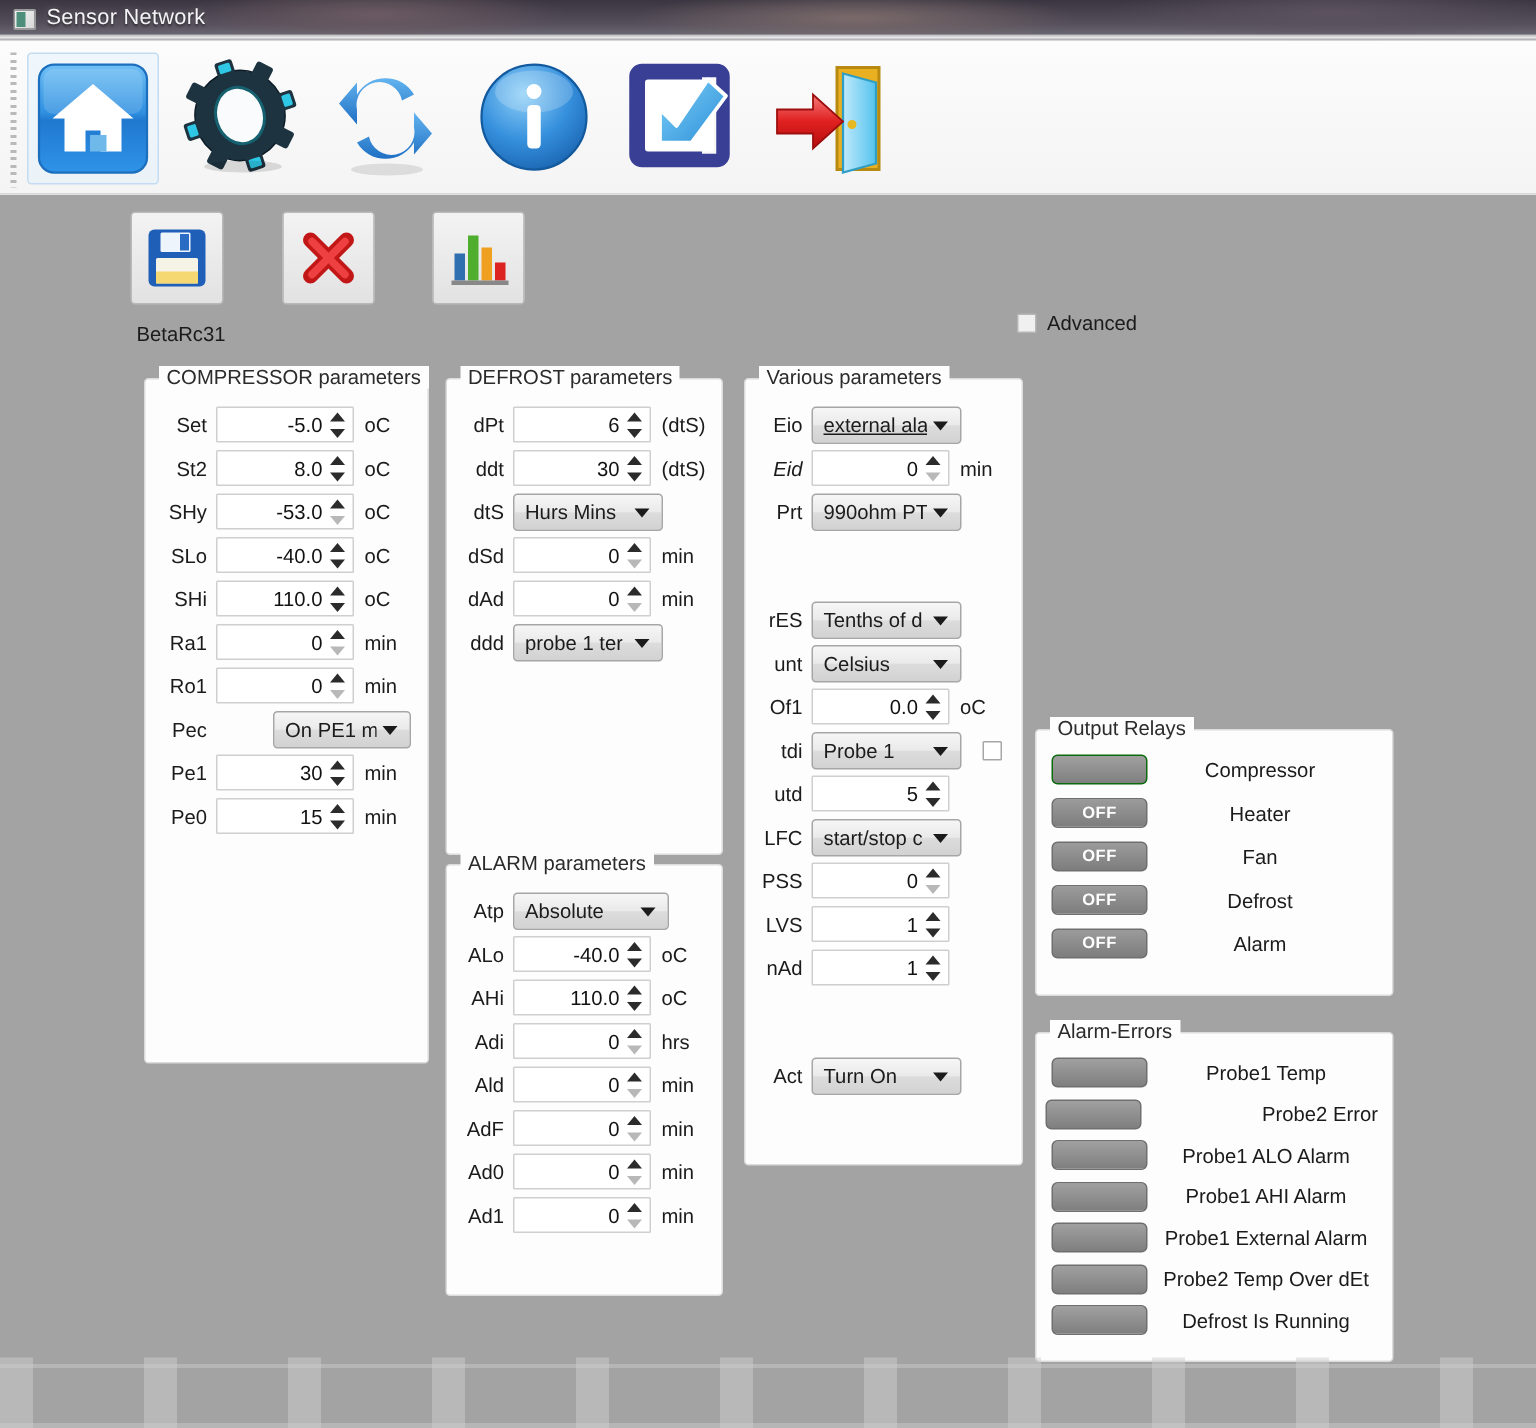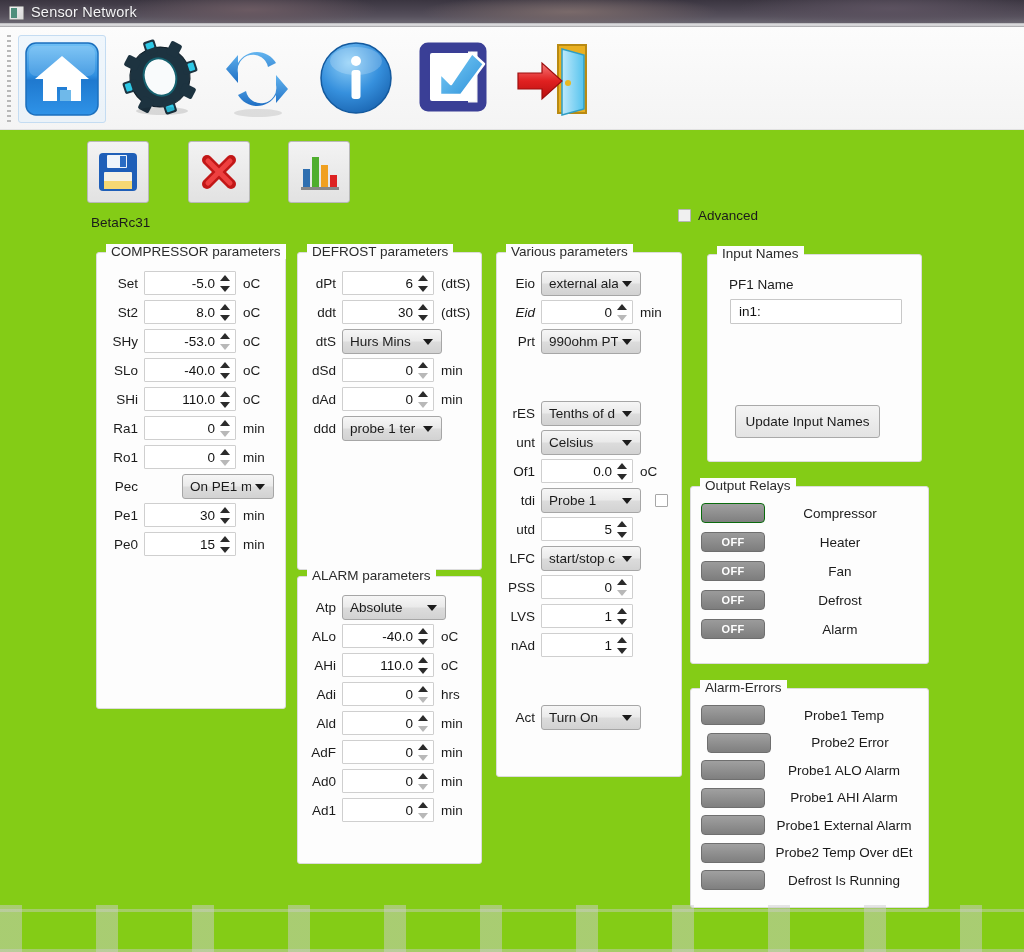--- a/index.html
+++ b/index.html
@@ -32,21 +32,21 @@
   #win-title{
     position:absolute;left:31px;top:4px;
     font-size:14.5px;color:#f4f4f6;letter-spacing:.2px;
     text-shadow:0 1px 2px rgba(0,0,0,.65), 0 0 5px rgba(255,255,255,.25);
     white-space:nowrap;
   }
 
   
   #client{
     position:absolute;left:0;top:27px;width:1024px;height:925px;
-    background:#84cc16;
+    background:#a3a3a3;
   }
 
   
   #toolbar{
     position:absolute;left:0;top:0;width:1024px;height:103px;
     background:linear-gradient(180deg,#fcfcfc,#f4f4f4);
     border-bottom:1px solid #e2e2e2;
   }
   #tb-grip{position:absolute;left:7px;top:8px;width:4px;height:90px;
     background-image:repeating-linear-gradient(180deg,#b9b9b9 0 2px, transparent 2px 5px);}
@@ -564,21 +564,21 @@
         </div>
       </div>
   </div>
 
   <div class="group" style="left:496px;top:225px;width:186px;height:525px;">
     <div class="gtitle">Various parameters</div>
     <div id="various-rows">
         <div class="row" style="left: 8px; top: 18px;">
           <div class="lbl" style="width: 30px; margin-right: 6px;">Eio</div>
           <div class="combo" style="width: 100px;">
-            <span class="ctext" style="max-width: 76px;">external ala</span>
+            <span class="ctext" style="max-width: 76px; text-decoration: underline;">external ala</span>
             <span class="carr"></span>
           </div>
         </div>
         <div class="row" style="left: 8px; top: 47px;">
           <div class="lbl" style="width: 30px; margin-right: 6px; font-style: italic;">Eid</div>
           <div class="spin dim" style="width: 92px;">
             <span class="val">0</span>
             <span class="arrows">
               <span class="up"></span>
               <span class="dn"></span>
@@ -676,30 +676,20 @@
         <div class="row" style="left: 8px; top: 452px;">
           <div class="lbl" style="width: 30px; margin-right: 6px;">Act</div>
           <div class="combo" style="width: 100px;">
             <span class="ctext" style="max-width: 76px;">Turn On</span>
             <span class="carr"></span>
           </div>
         </div>
       </div>
   </div>
 
-  <div class="group" style="left:707px;top:227px;width:215px;height:208px;">
-    <div class="gtitle">Input Names</div>
-    <div style="position:absolute;left:21px;top:22px;font-size:13.5px;color:#1b1b1b;">PF1 Name</div>
-    <div class="textbox" style="position:absolute;left:22px;top:44px;width:172px;">
-      <span class="tval">in1:</span>
-    </div>
-    <div class="btn" style="position:absolute;left:27px;top:150px;width:145px;height:33px;">
-      <span>Update Input Names</span>
-    </div>
-  </div>
 
   <div class="group" style="left:690px;top:459px;width:239px;height:178px;">
     <div class="gtitle">Output Relays</div>
     <div id="relay-rows">
         <div class="relay-row" style="left: 10px; top: 16px;">
           <div class="pill on blank" style="width: 64px;"></div>
           <div class="relay-name" style="width: 150px; text-align: center;">Compressor</div>
         </div>
         <div class="relay-row" style="left: 10px; top: 45px;">
           <div class="pill off" style="width: 64px;">OFF</div>
@@ -720,21 +710,21 @@
       </div>
   </div>
 
   <div class="group" style="left:690px;top:661px;width:239px;height:220px;">
     <div class="gtitle">Alarm-Errors</div>
     <div id="err-rows">
         <div class="err-row" style="left: 10px; top: 16px;">
           <div class="pill blank" style="width: 64px;"></div>
           <div class="err-name" style="width: 158px; text-align: center;">Probe1 Temp</div>
         </div>
-        <div class="err-row" style="left: 16px; top: 43.5px;">
+        <div class="err-row" style="left: 6px; top: 43.5px; gap: 40px;">
           <div class="pill blank" style="width: 64px;"></div>
           <div class="err-name" style="width: 158px; text-align: center;">Probe2 Error</div>
         </div>
         <div class="err-row" style="left: 10px; top: 71px;">
           <div class="pill blank" style="width: 64px;"></div>
           <div class="err-name" style="width: 158px; text-align: center;">Probe1 ALO Alarm</div>
         </div>
         <div class="err-row" style="left: 10px; top: 98.5px;">
           <div class="pill blank" style="width: 64px;"></div>
           <div class="err-name" style="width: 158px; text-align: center;">Probe1 AHI Alarm</div>

